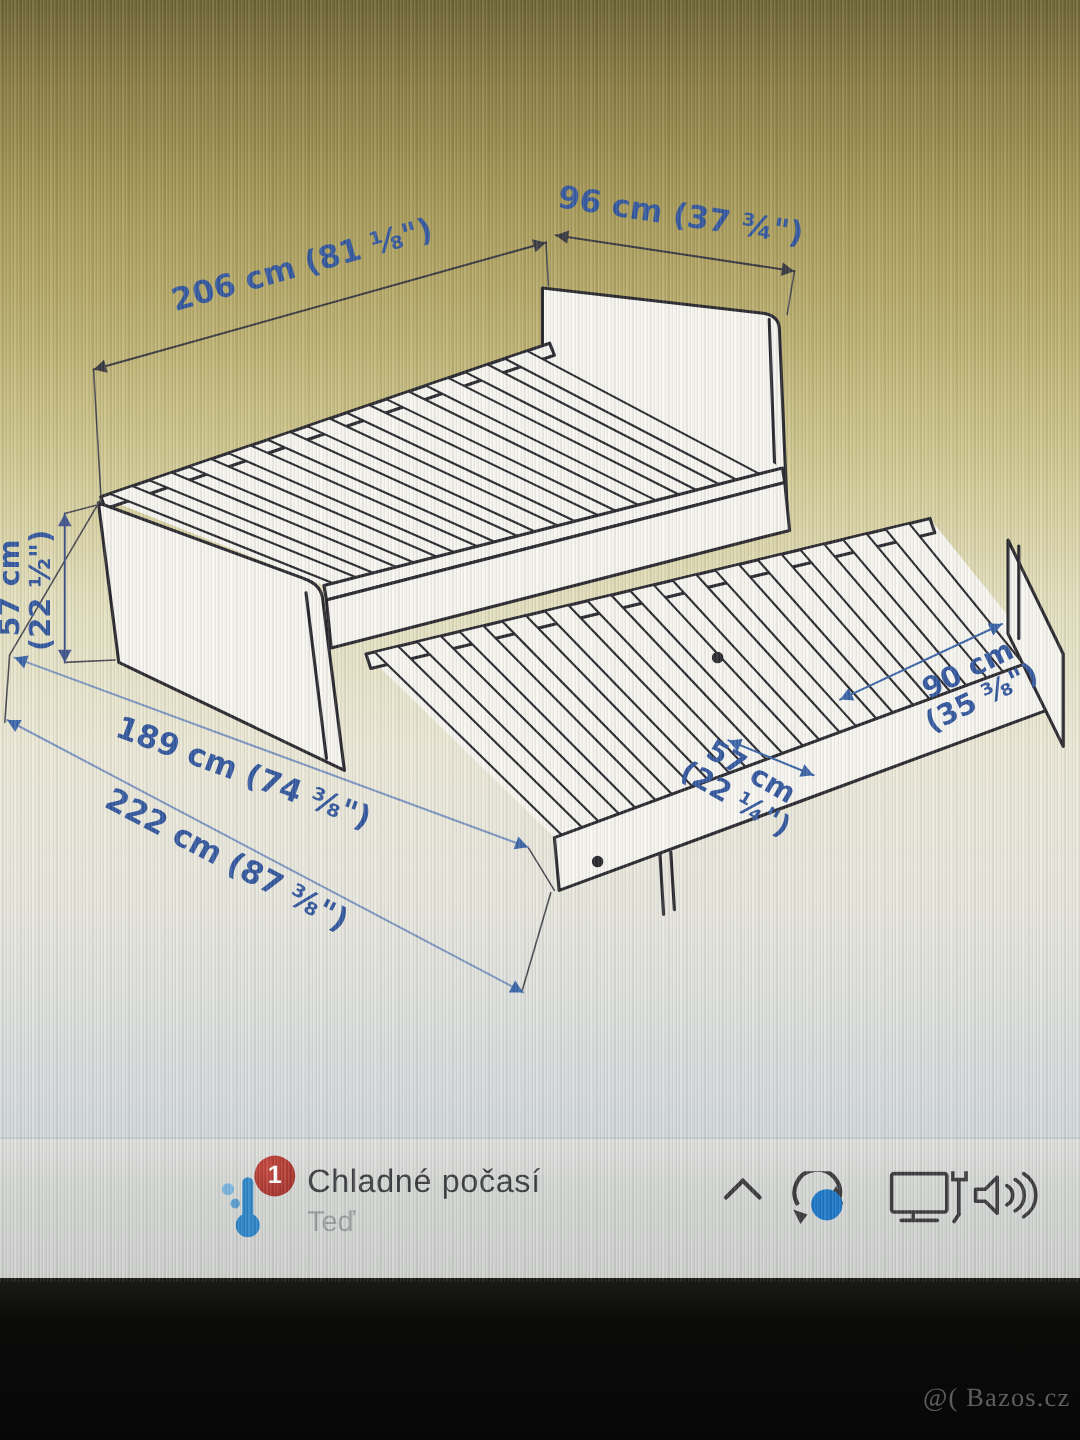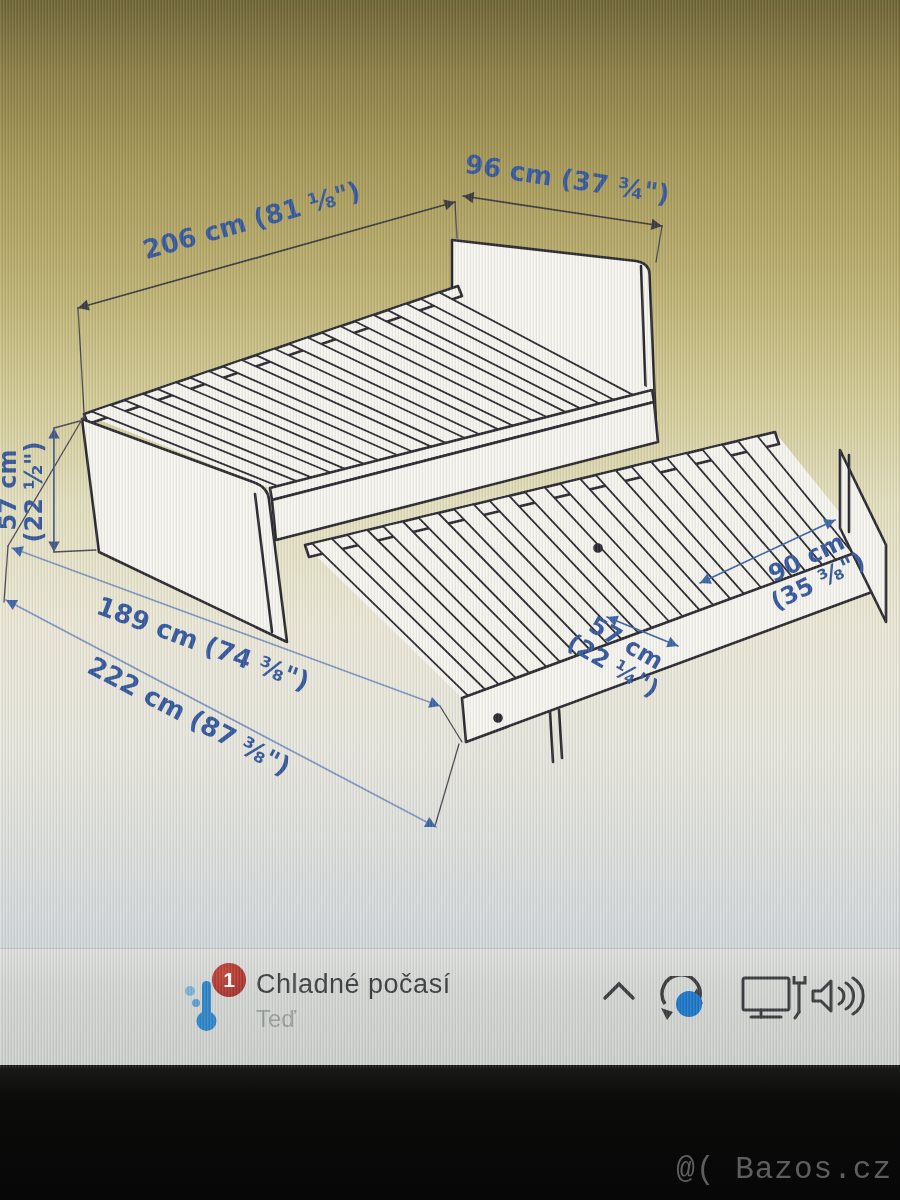--- a/index.html
+++ b/index.html
@@ -29,22 +29,22 @@
       color:#fff;font-size:21px;font-weight:700;display:flex;align-items:center;
       justify-content:center;}
   .thermo{position:absolute;left:0;top:2px;}
   .wtext{position:absolute;left:76px;top:2px;}
   .wtitle{font-size:27px;color:#3f4044;letter-spacing:.5px;}
   .wsub{font-size:24px;color:#9aa0a0;margin-top:5px;}
   .tray{position:absolute;left:585px;top:27px;}
   
   .footer{position:absolute;left:0;top:1065px;width:900px;height:135px;
       background:linear-gradient(180deg,#1a1a18 0%,#0b0b0a 25%,#070707 100%);}
-  .watermark{position:absolute;right:8px;top:87px;font-size:31px;color:#5e5e5e;
-      letter-spacing:1px;font-family:Liberation Mono, monospace;}
+  .watermark{position:absolute;right:8px;top:87px;font-size:22px;color:#5e5e5e;
+      letter-spacing:1px;font-family:Liberation Serif, serif;}
 </style>
 </head>
 <body>
 
 <div class="screen">
   <div class="bg"></div>
 
   <svg class="diagram" width="900" height="950" viewBox="0 0 900 950">
     <g id="bed" fill="none" stroke-width="2.6" stroke-linejoin="round" stroke-linecap="round" stroke="#2a2a30">
 

